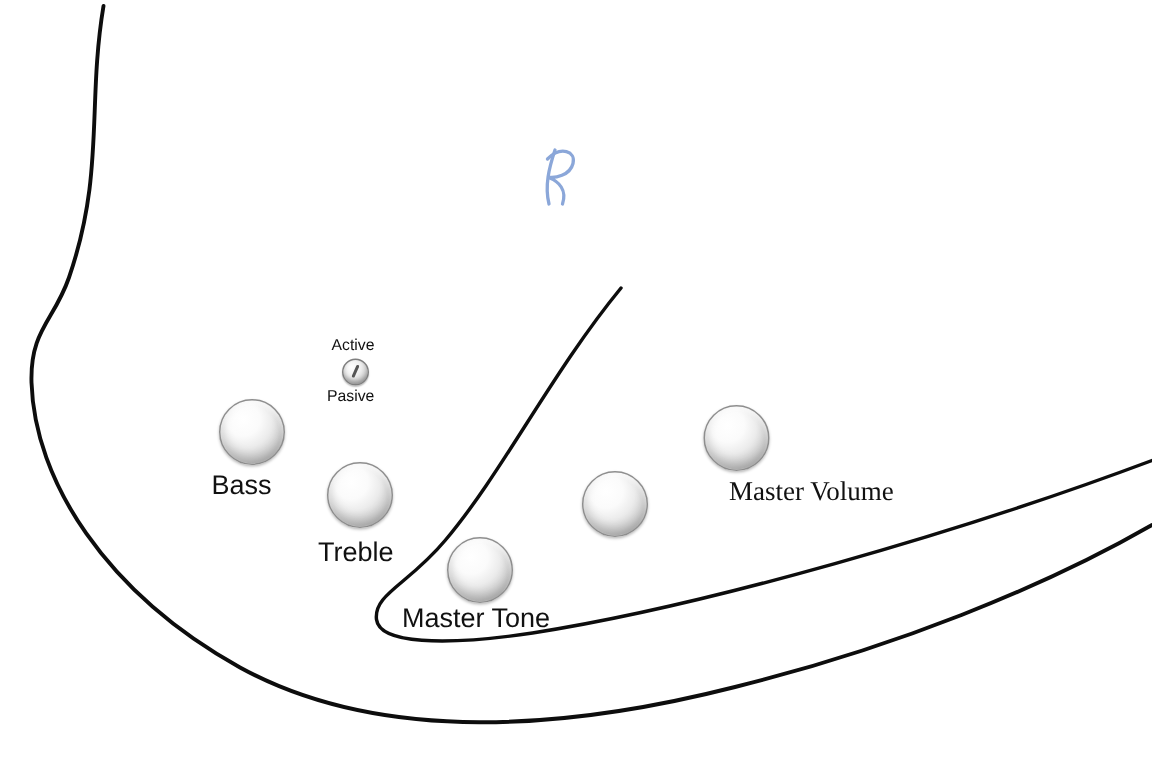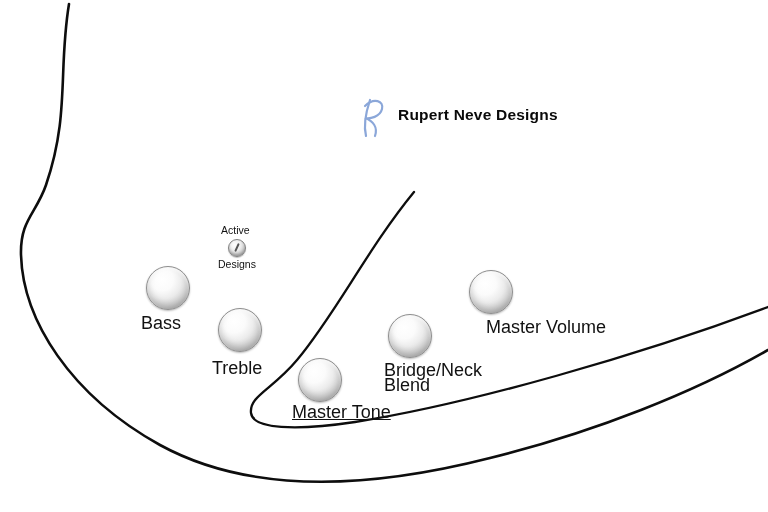--- a/index.html
+++ b/index.html
@@ -89,36 +89,34 @@
              C 368 248, 335 315, 297 360
              C 272 390, 249 396, 251 413
              C 253 429, 295 431, 355 422
              C 470 404, 640 355, 768 307" fill="none" stroke="#0d0d0d" stroke-width="2.3" stroke-linecap="round"></path>
   </svg>
 
   <svg id="brand-logo" viewBox="0 0 36 48" aria-hidden="true">
     <path d="M 14 6 C 10 18, 7 30, 10 42" fill="none" stroke="#8ba7d9" stroke-width="2.2" stroke-linecap="round"></path>
     <path d="M 9 12 C 18 3, 28 7, 26 15 C 24 23, 14 25, 9 24 C 17 27, 22 33, 19 42" fill="none" stroke="#8ba7d9" stroke-width="2.2" stroke-linecap="round"></path>
   </svg>
-  <div id="brand-title">Rupert Neve Designs</div>
 
   <div class="toggle-label" style="left:221px; top:224px;">Active</div>
   <div class="mini-knob" style="left:228px; top:239px;">
     <span class="pointer"></span>
   </div>
-  <div class="toggle-label" style="left:218px; top:258px;">Designs</div>
+  <div class="toggle-label" style="left:218px; top:258px;">Pasive</div>
 
   <div class="knob large" style="left:146px; top:266px;"></div>
   <div class="knob-label" style="left:141px; top:316px;">Bass</div>
 
   <div class="knob large" style="left:218px; top:308px;"></div>
   <div class="knob-label" style="left:212px; top:361px;text-align:right;">Treble</div>
 
   <div class="knob large" style="left:298px; top:358px;"></div>
-  <div class="knob-label" style="left:292px; top:405px;text-decoration:underline;">Master Tone</div>
+  <div class="knob-label" style="left:268px; top:405px;">Master Tone</div>
 
   <div class="knob large" style="left:388px; top:314px;"></div>
-  <div class="knob-label" style="left:384px; top:363px; width:84px;">Bridge/Neck Blend</div>
 
   <div class="knob large" style="left:469px; top:270px;"></div>
-  <div class="knob-label" style="left:486px; top:320px;">Master Volume</div>
+  <div class="knob-label" style="left:486px; top:320px;font-family:Liberation Serif, serif;">Master Volume</div>
 
 </div>
 
 </body></html>

